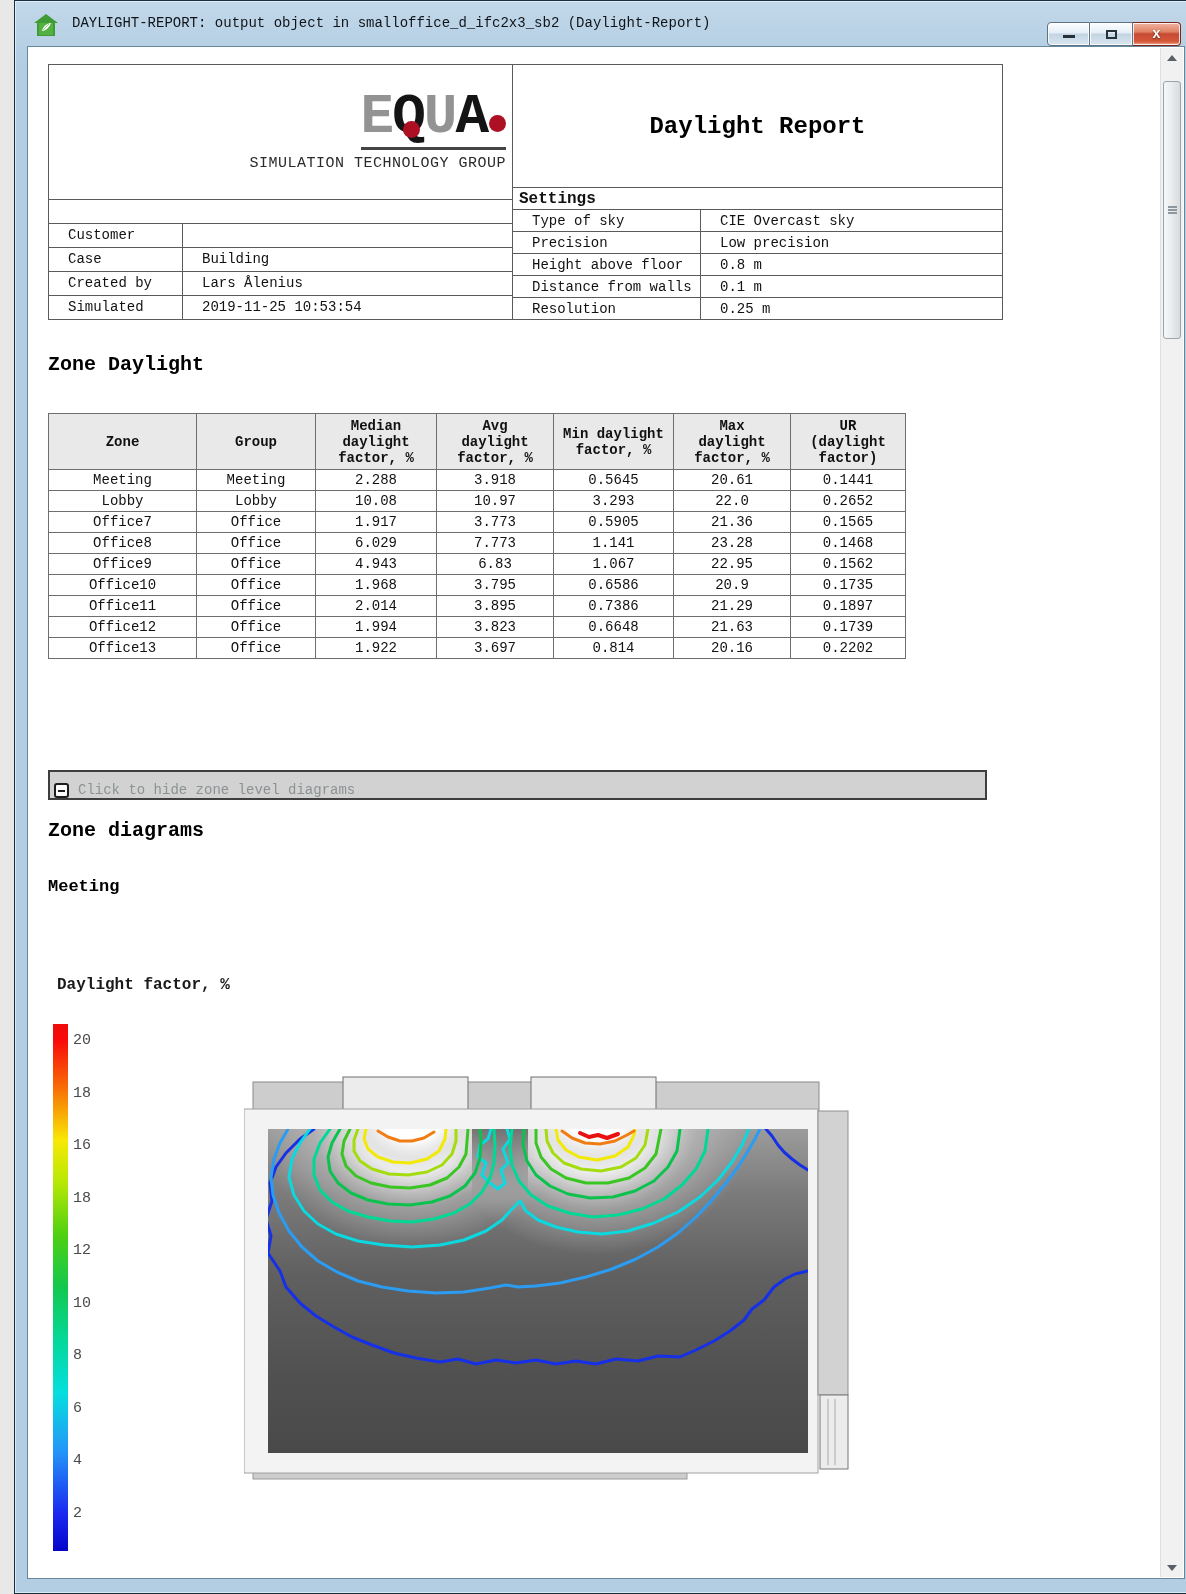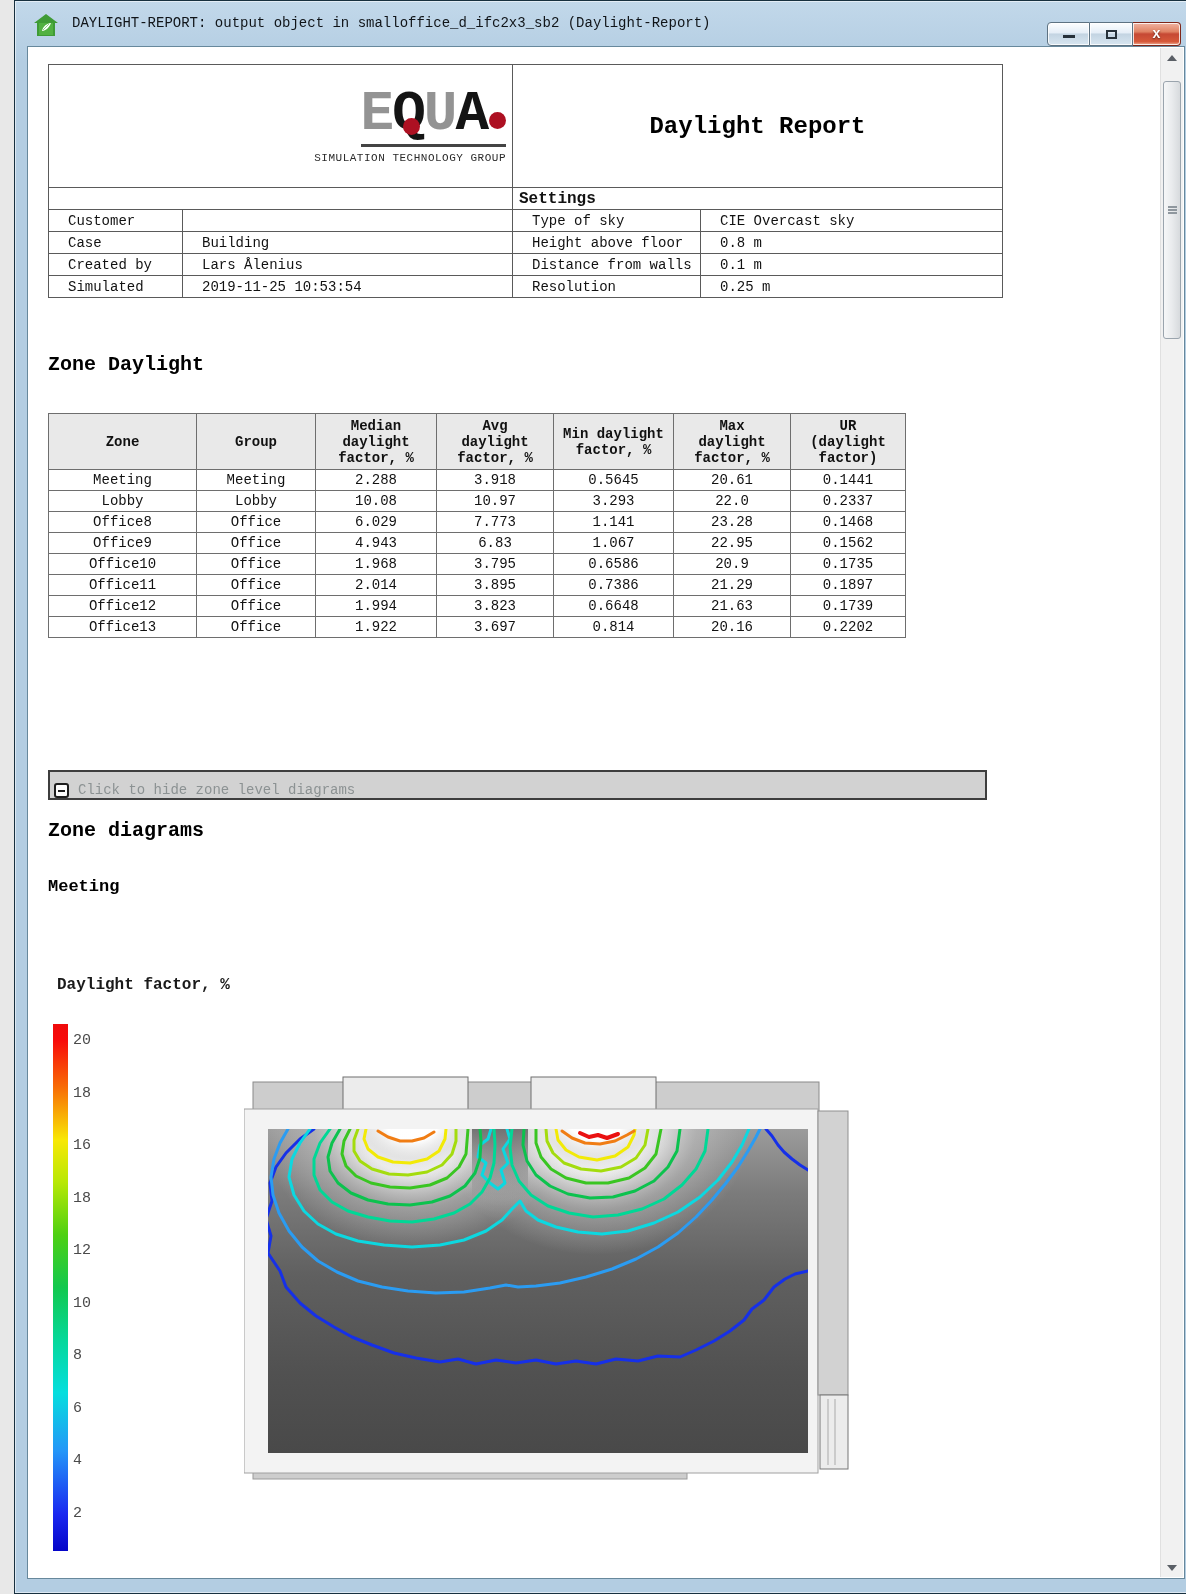--- a/index.html
+++ b/index.html
@@ -57,21 +57,21 @@
   table.rh tr.data-row td{height:22px;padding-left:19px;}
   .rh-right{margin-left:-1px;}
   
   .equa-box{text-align:right;}
   .equa-word{display:inline-block;position:relative;font-weight:bold;font-size:56px;line-height:52px;letter-spacing:-2px;padding-bottom:4px;border-bottom:3px solid #444;}
   .equa-word .lg{color:#939393;}
   .equa-word .lb{color:#141414;}
   .q-wrap{position:relative;display:inline-block;}
   .q-dot{position:absolute;left:11px;bottom:5px;width:17px;height:17px;border-radius:50%;background:#ad1022;}
   .a-dot{display:inline-block;width:17px;height:17px;border-radius:50%;background:#ad1022;margin-left:2px;}
-  .equa-sub{margin-top:5px;font-size:11px;letter-spacing:.5px;color:#2b2b2b;}
+  .equa-sub{margin-top:5px;font-size:15px;letter-spacing:.5px;color:#2b2b2b;}
   .report-title{text-align:center;font-size:24px;font-weight:bold;color:#000;}
   
   .h-big{position:absolute;font-size:20px;font-weight:bold;color:#000;}
   .h-med{position:absolute;font-size:17px;font-weight:bold;color:#000;}
   
   .zone-table-wrap{position:absolute;left:33px;top:412px;}
   table.zt{border-collapse:collapse;table-layout:fixed;border:1px solid #4c4c4c;}
   table.zt th{
     background:#e9e9e9;font-size:14px;font-weight:bold;color:#111;border:1px solid #6e6e6e;
     white-space:pre-line;padding:2px 4px;height:56px;vertical-align:middle;
@@ -184,20 +184,24 @@
             </td>
           </tr>
       <tr class="hdr-row">
             <td colspan="2">Settings</td>
           </tr>
       </tbody>
         <tbody id="settings-body">
           <tr class="data-row">
             <td class="">Type of sky</td>
             <td class="">CIE Overcast sky</td>
+          </tr>
+          <tr class="data-row">
+            <td class="">Precision</td>
+            <td class="">Low precision</td>
           </tr>
           <tr class="data-row">
             <td class="">Height above floor</td>
             <td class="">0.8 m</td>
           </tr>
           <tr class="data-row">
             <td class="">Distance from walls</td>
             <td class="">0.1 m</td>
           </tr>
           <tr class="data-row">
@@ -251,21 +255,30 @@
             <td class="">20.61</td>
             <td class="">0.1441</td>
           </tr>
           <tr>
             <td class="">Lobby</td>
             <td class="">Lobby</td>
             <td class="">10.08</td>
             <td class="">10.97</td>
             <td class="">3.293</td>
             <td class="">22.0</td>
-            <td class="">0.2337</td>
+            <td class="">0.2652</td>
+          </tr>
+          <tr>
+            <td class="">Office7</td>
+            <td class="">Office</td>
+            <td class="">1.917</td>
+            <td class="">3.773</td>
+            <td class="">0.5905</td>
+            <td class="">21.36</td>
+            <td class="">0.1565</td>
           </tr>
           <tr>
             <td class="">Office8</td>
             <td class="">Office</td>
             <td class="">6.029</td>
             <td class="">7.773</td>
             <td class="">1.141</td>
             <td class="">23.28</td>
             <td class="">0.1468</td>
           </tr>

